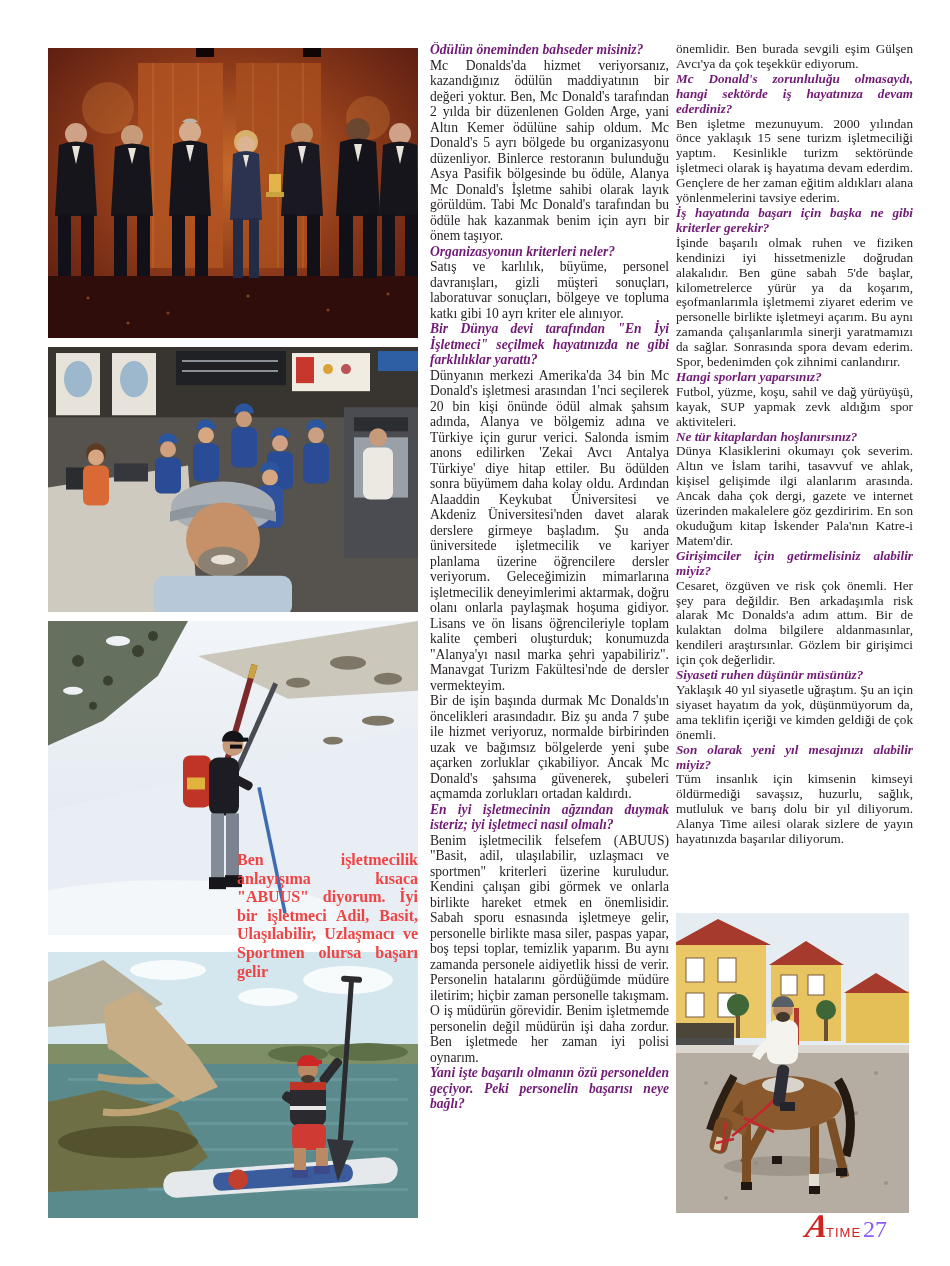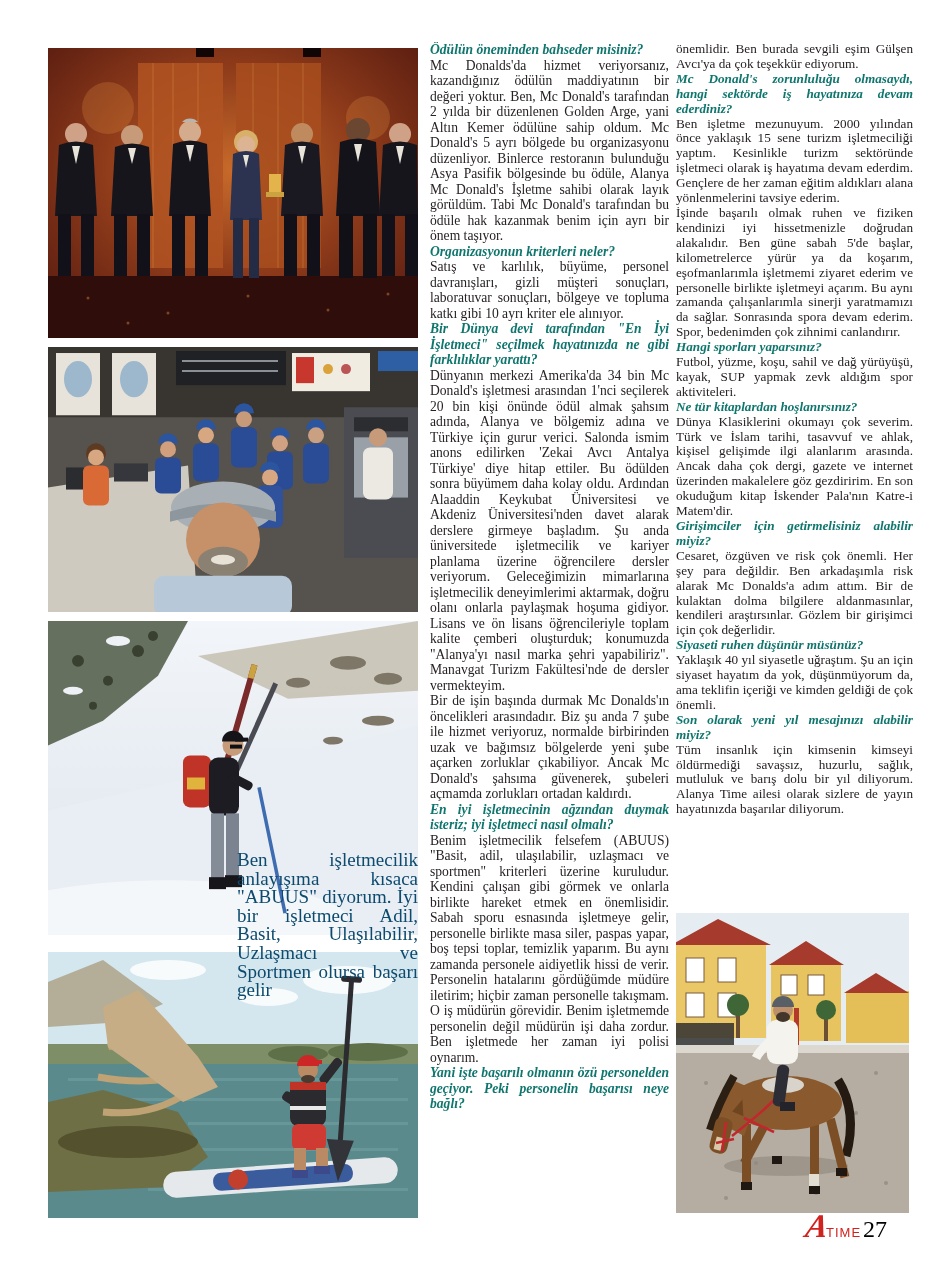--- a/index.html
+++ b/index.html
@@ -9,28 +9,28 @@
   .photo svg{display:block;width:100%;height:100%;}
   .p1{left:48px;top:48px;width:370px;height:290px;}
   .p2{left:48px;top:347px;width:370px;height:265px;}
   .p3{left:48px;top:621px;width:370px;height:314px;}
   .p4{left:48px;top:952px;width:370px;height:266px;}
   .p5{left:676px;top:913px;width:233px;height:300px;}
   .col{position:absolute;text-align:justify;color:#272223;overflow:hidden;}
   .col p{margin:0;}
   .col1{left:430px;top:42px;width:239px;height:1224px;font-size:13.6px;line-height:15.5px;}
   .col2{left:676px;top:42px;width:237px;height:866px;font-size:13.2px;line-height:14.9px;}
-  .q{color:#0f766e;font-weight:700;font-style:italic;}
+  .q{color:#701a75;font-weight:700;font-style:italic;}
   .pullquote{position:absolute;left:237px;top:851px;width:181px;
-             font-weight:400;font-size:19px;line-height:18.6px;color:#0c4a6e;text-align:justify;}
+             font-weight:700;font-size:16px;line-height:18.6px;color:#ef4444;text-align:justify;}
   .footer{position:absolute;left:806px;top:1210px;display:flex;align-items:baseline;}
   .logo-a{color:#d0231f;font-style:italic;font-weight:700;font-size:33px;line-height:33px;
           transform:skewX(-10deg);display:inline-block;margin-right:-2px;}
   .logo-rest{color:#d0231f;font-weight:400;font-size:13px;letter-spacing:1px;font-family:"Liberation Sans",sans-serif;}
-  .pagenum{color:#000000;font-size:24px;margin-left:2px;font-family:"Liberation Serif",serif;}
+  .pagenum{color:#8b5cf6;font-size:24px;margin-left:2px;font-family:"Liberation Serif",serif;}
 </style>
 </head>
 <body>
 
 <div class="page">
 
   <div class="photo p1">
     <svg viewBox="0 0 370 290" preserveAspectRatio="none">
       <defs>
         <radialGradient id="pg1" cx="50%" cy="42%" r="80%">
@@ -403,25 +403,26 @@
     <p class="a">Bir de işin başında durmak Mc Donalds'ın öncelikleri arasındadır. Biz şu anda 7 şube ile hizmet veriyoruz, normalde birbirinden uzak ve bağımsız bölgelerde yeni şube açarken zorluklar çıkabiliyor. Ancak Mc Donald's şahsıma güvenerek, şubeleri açmamda zorlukları ortadan kaldırdı.</p>
     <p class="q">En iyi işletmecinin ağzından duymak isteriz; iyi işletmeci nasıl olmalı?</p>
     <p class="a">Benim işletmecilik felsefem (ABUUS) "Basit, adil, ulaşılabilir, uzlaşmacı ve sportmen" kriterleri üzerine kuruludur. Kendini çalışan gibi görmek ve onlarla birlikte hareket etmek en önemlisidir. Sabah sporu esnasında işletmeye gelir, personelle birlikte masa siler, paspas yapar, boş tepsi toplar, temizlik yaparım. Bu aynı zamanda personele aidiyetlik hissi de verir. Personelin hatalarını gördüğümde müdüre iletirim; hiçbir zaman personelle takışmam. O iş müdürün görevidir. Benim işletmemde personelin değil müdürün işi daha zordur. Ben işletmede her zaman iyi polisi oynarım.</p>
     <p class="q">Yani işte başarılı olmanın özü personelden geçiyor. Peki personelin başarısı neye bağlı?</p>
   </div>
 
   <div class="col col2">
     <p class="a">önemlidir. Ben burada sevgili eşim Gülşen Avcı'ya da çok teşekkür ediyorum.</p>
     <p class="q">Mc Donald's zorunluluğu olmasaydı, hangi sektörde iş hayatınıza devam ederdiniz?</p>
     <p class="a">Ben işletme mezunuyum. 2000 yılından önce yaklaşık 15 sene turizm işletmeciliği yaptım. Kesinlikle turizm sektöründe işletmeci olarak iş hayatıma devam ederdim. Gençlere de her zaman eğitim aldıkları alana yönlenmelerini tavsiye ederim.</p>
+    <p class="q">İş hayatında başarı için başka ne gibi kriterler gerekir?</p>
     <p class="a">İşinde başarılı olmak ruhen ve fiziken kendinizi iyi hissetmenizle doğrudan alakalıdır. Ben güne sabah 5'de başlar, kilometrelerce yürür ya da koşarım, eşofmanlarımla işletmemi ziyaret ederim ve personelle birlikte işletmeyi açarım. Bu aynı zamanda çalışanlarımla sinerji yaratmamızı da sağlar. Sonrasında spora devam ederim. Spor, bedenimden çok zihnimi canlandırır.</p>
     <p class="q">Hangi sporları yaparsınız?</p>
     <p class="a">Futbol, yüzme, koşu, sahil ve dağ yürüyüşü, kayak, SUP yapmak zevk aldığım spor aktiviteleri.</p>
     <p class="q">Ne tür kitaplardan hoşlanırsınız?</p>
-    <p class="a">Dünya Klasiklerini okumayı çok severim. Türk ve İslam tarihi, tasavvuf ve ahlak, kişisel gelişimde ilgi alanlarım arasında. Ancak daha çok dergi, gazete ve internet üzerinden makalelere göz gezdiririm. En son okuduğum kitap İskender Pala'nın Katre-i Matem'dir.</p>
+    <p class="a">Dünya Klasiklerini okumayı çok severim. Altın ve İslam tarihi, tasavvuf ve ahlak, kişisel gelişimde ilgi alanlarım arasında. Ancak daha çok dergi, gazete ve internet üzerinden makalelere göz gezdiririm. En son okuduğum kitap İskender Pala'nın Katre-i Matem'dir.</p>
     <p class="q">Girişimciler için getirmelisiniz alabilir miyiz?</p>
     <p class="a">Cesaret, özgüven ve risk çok önemli. Her şey para değildir. Ben arkadaşımla risk alarak Mc Donalds'a adım attım. Bir de kulaktan dolma bilgilere aldanmasınlar, kendileri araştırsınlar. Gözlem bir girişimci için çok değerlidir.</p>
     <p class="q">Siyaseti ruhen düşünür müsünüz?</p>
     <p class="a">Yaklaşık 40 yıl siyasetle uğraştım. Şu an için siyaset hayatım da yok, düşünmüyorum da, ama teklifin içeriği ve kimden geldiği de çok önemli.</p>
     <p class="q">Son olarak yeni yıl mesajınızı alabilir miyiz?</p>
     <p class="a">Tüm insanlık için kimsenin kimseyi öldürmediği savaşsız, huzurlu, sağlık, mutluluk ve barış dolu bir yıl diliyorum. Alanya Time ailesi olarak sizlere de yayın hayatınızda başarılar diliyorum.</p>
   </div>
 
   <div class="footer">
     <span class="logo-a">A</span>

